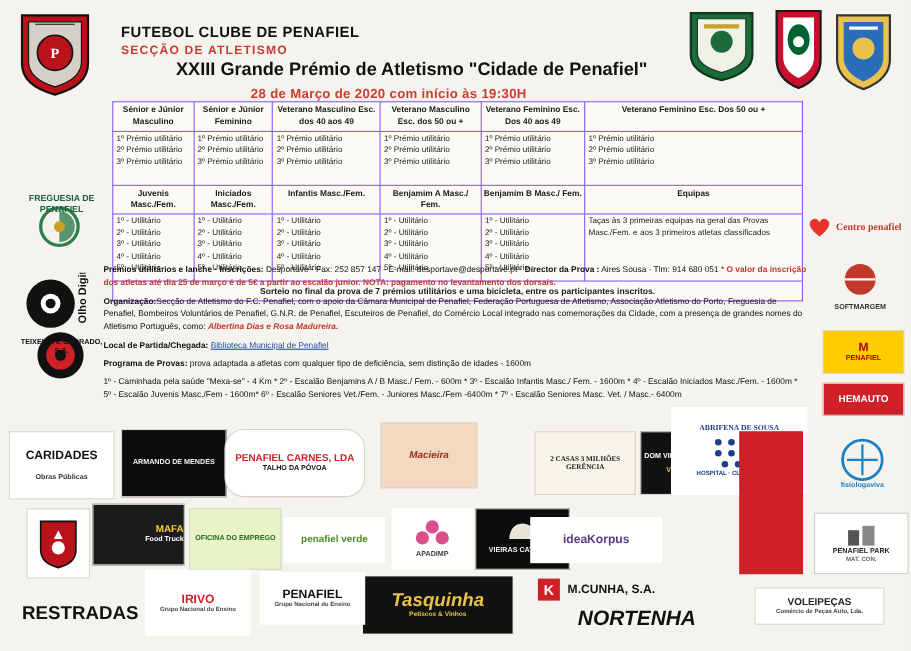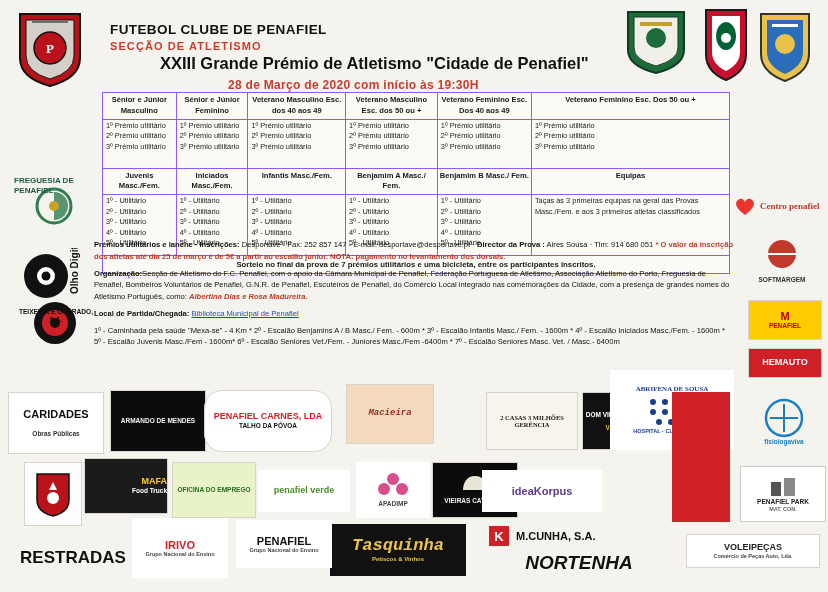--- a/index.html
+++ b/index.html
@@ -87,26 +87,26 @@
     box-sizing:border-box;
   }
   .logo.dark{background:#111;color:#fff;}
   .logo.red{background:#cf2027;color:#fff;}
   .logo.black{background:#0c0c0c;color:#f2f2f2;}
   .logo.yellow{background:#ffcc00;color:#b30000;}
   .tiny{font-size:6.5px;}
   .t7{font-size:7px;}
   .t9{font-size:9px;}
   .t11{font-size:11px;}
-  .script{font-family:Liberation Mono, monospace;font-style:italic;}
+  .script{font-family:Liberation Sans, sans-serif;font-style:italic;}
   .serif{font-family:"Liberation Serif",serif;}
 
   
   .freg{
-    position:absolute;left:14px;top:176px;width:84px;
+    position:absolute;left:14px;top:176px;width:84px;text-align:center;
     font-size:8px;font-weight:bold;color:#1a5f3f;line-height:1.2;
   }
   .olho{
     position:absolute;left:16px;top:248px;width:80px;height:56px;
   }
   .teix{
     position:absolute;left:14px;top:308px;width:84px;text-align:center;
     font-size:6.6px;font-weight:bold;color:#111;line-height:1.2;
   }
   svg{display:block;}
@@ -268,20 +268,23 @@
       <span class="red">NOTA: pagamento no levantamento dos dorsais.</span>
     </p>
     <p>
       <span class="blk">Organização:</span><span>Secção de Atletismo do F.C. Penafiel, com o apoio da Câmara Municipal de Penafiel, Federação Portuguesa de Atletismo, Associação Atletismo do Porto, Freguesia de Penafiel, Bombeiros Voluntários de Penafiel, G.N.R. de Penafiel, Escuteiros de Penafiel, do Comércio Local integrado nas comemorações da Cidade, com a presença de grandes nomes do Atletismo Português, como:</span>
       <span class="redname">Albertina Dias e Rosa Madureira.</span>
     </p>
     <p>
       <span class="blk">Local de Partida/Chegada:</span>
       <span class="blue">Biblioteca Municipal de Penafiel</span>
     </p>
+    <p>
+      <span class="blk">Programa de Provas:</span><span> prova adaptada a atletas com qualquer tipo de deficiência, sem distinção de idades - 1600m</span>
+    </p>
     <p>1º - Caminhada pela saúde "Mexa-se" - 4 Km * 2º - Escalão Benjamins A / B Masc./ Fem. - 600m * 3º - Escalão Infantis Masc./ Fem. - 1600m *  4º - Escalão Iniciados Masc./Fem. - 1600m *  5º - Escalão Juvenis Masc./Fem - 1600m* 6º - Escalão Seniores Vet./Fem. - Juniores Masc./Fem -6400m * 7º - Escalão Seniores  Masc. Vet. / Masc.- 6400m</p>
   </div>
 
   <div style="position:absolute;left:30px;top:186px;width:48px;height:40px;">
     <svg width="48" height="40" viewBox="0 0 48 40">
       <circle cx="24" cy="20" r="17" fill="none" stroke="#2f7d4f" stroke-width="3"></circle>
       <path d="M24 6 a14 14 0 0 1 0 28" fill="#2f7d4f" opacity=".8"></path>
       <circle cx="24" cy="20" r="5" fill="#c9a227"></circle>
     </svg>
   </div>
@@ -450,21 +453,21 @@
 
   <div class="logo" style="left:330px;top:524px;width:136px;height:52px;background:#111;border:none;flex-direction:column;">
     <span class="script" style="font-size:17px;color:#e8c24a;">Tasquinha</span>
     <span style="font-size:6px;color:#e8c24a;">Petiscos &amp; Vinhos</span>
   </div>
 
   <div class="logo" style="left:484px;top:546px;width:190px;height:34px;background:transparent;border:none;">
     <span style="font-size:19px;font-weight:bold;color:#111;font-style:italic;">NORTENHA</span>
   </div>
 
-  <div class="logo" style="left:686px;top:534px;width:134px;height:34px;background:#fff;flex-direction:column;">
+  <div class="logo" style="left:686px;top:534px;width:118px;height:34px;background:#fff;flex-direction:column;">
     <span class="t9">VOLEIPEÇAS</span>
     <span style="font-size:5.5px;color:#444;">Comércio de Peças Auto, Lda.</span>
   </div>
 
   <div class="logo" style="left:132px;top:518px;width:96px;height:60px;background:#fff;border:none;flex-direction:column;">
     <span class="t11" style="color:#cf2027;">IRIVO</span>
     <span style="font-size:5.5px;color:#444;">Grupo Nacional do Ensino</span>
   </div>
 
   <div class="logo" style="left:236px;top:520px;width:96px;height:48px;background:#fff;border:none;flex-direction:column;">

